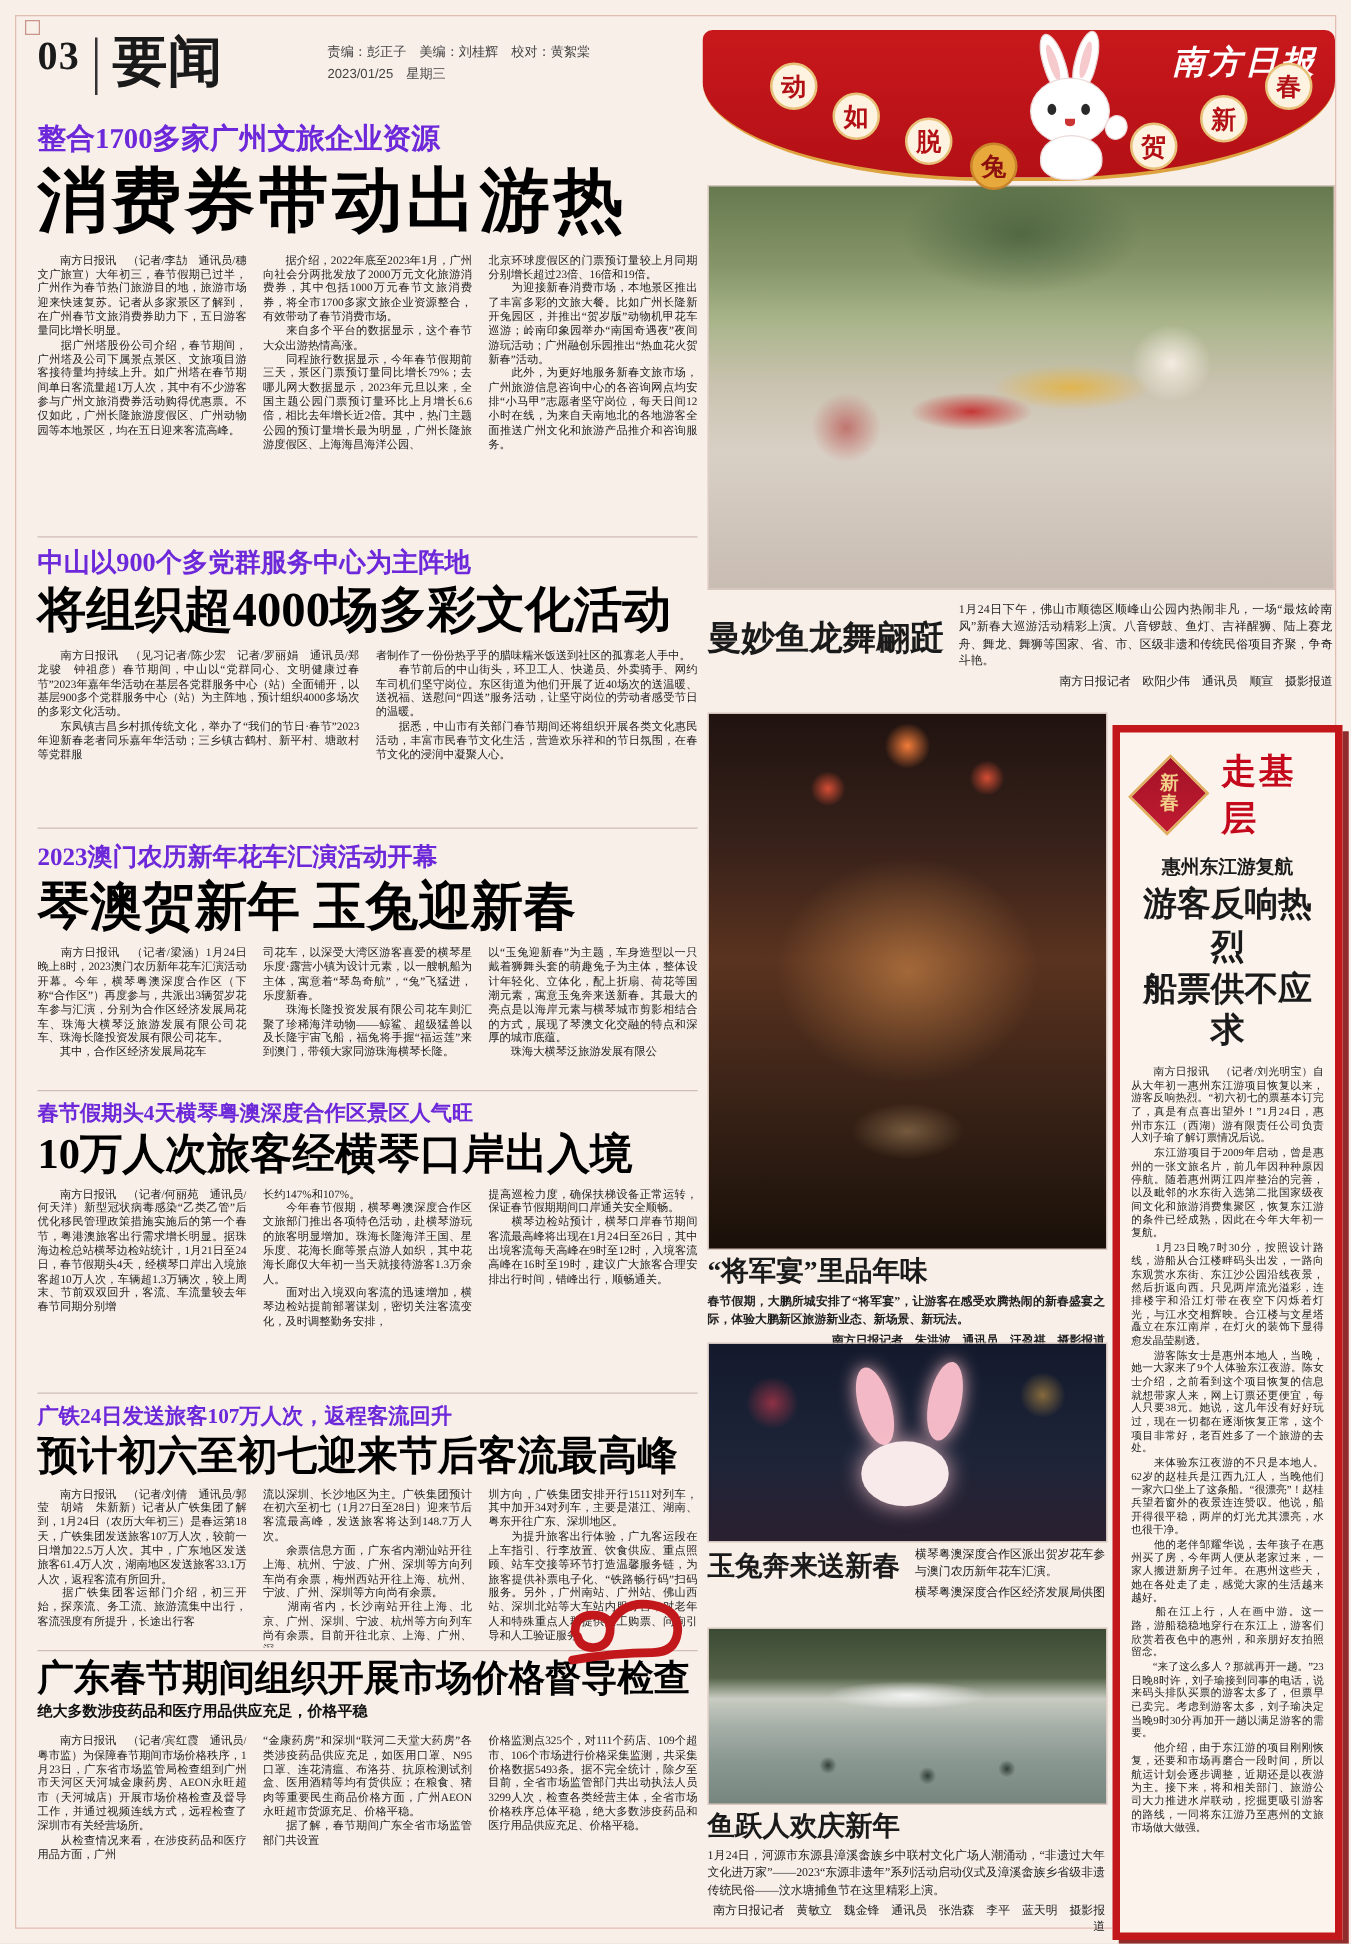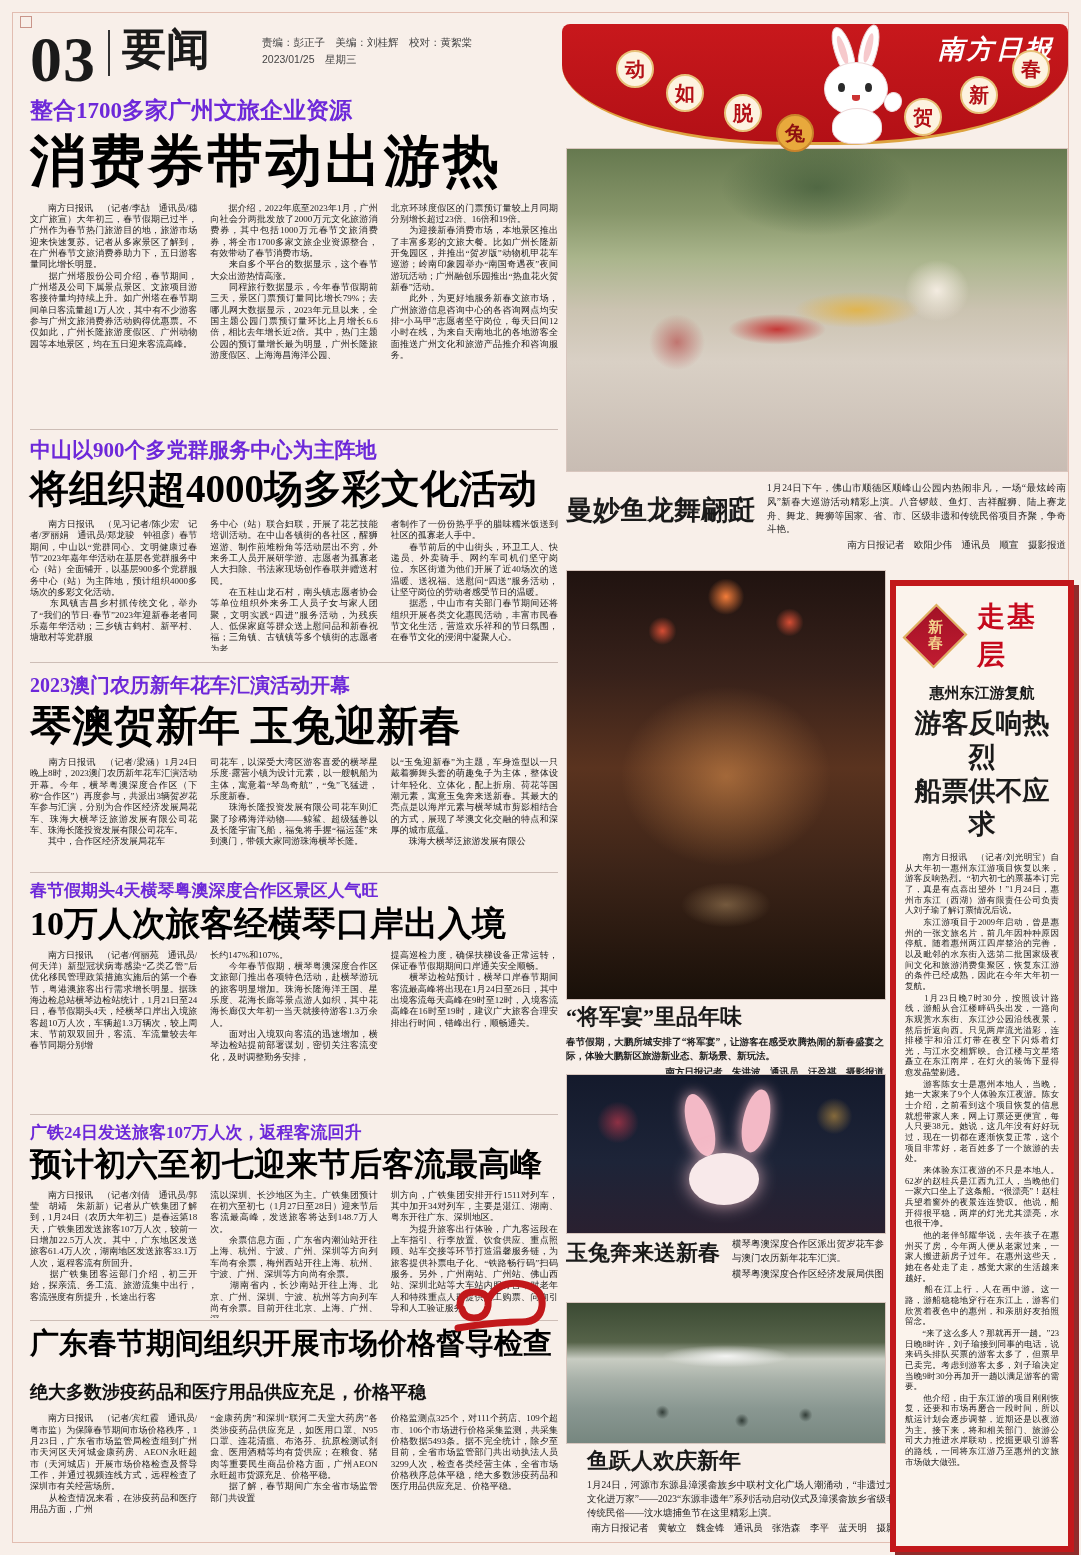--- a/index.html
+++ b/index.html
@@ -3,21 +3,21 @@
 <meta charset="utf-8">
 <style>
   html,body{margin:0;padding:0;background:#e9dbd4;}
   #page{position:relative;width:1081px;height:1555px;background:#f8efe9;overflow:hidden;
         font-family:"Liberation Serif","DejaVu Serif",serif;color:#1a1a1a;}
   .frame{position:absolute;inset:12px;border:1px solid #e2bdb1;pointer-events:none;}
   .corner{position:absolute;left:20px;top:16px;width:10px;height:10px;border:1px solid #c9958a;background:#f8efe9;}
 
   
   .hdr{position:absolute;left:30px;top:28px;display:flex;align-items:flex-start;}
-  .pagenum{font-size:64px;font-weight:bold;letter-spacing:1px;line-height:1;}
+  .pagenum{font-size:32px;font-weight:bold;letter-spacing:1px;line-height:1;}
   .hdr-div{width:2px;height:46px;background:#333;margin:2px 12px 0 12px;}
   .section{font-size:44px;font-weight:bold;line-height:1;}
   .credits{position:absolute;left:262px;top:34px;font-family:"Liberation Sans","DejaVu Sans",sans-serif;
            font-size:10.5px;color:#444;line-height:1.6;white-space:pre-line;}
 
   
   .banner{position:absolute;left:562px;top:24px;width:506px;height:118px;
           background:linear-gradient(180deg,#c8181c 0%,#b31016 100%);
           border-radius:8px 8px 46% 46% / 8px 8px 80px 80px;
           border-bottom:3px solid #dda33f;z-index:3;}
@@ -134,22 +134,20 @@
     </div>
   </div>
   <div class="rule" style="top:429px;"></div>
 
   <div class="art" style="top:436px;">
     <div class="kicker" style="font-size:21px;">中山以900个多党群服务中心为主阵地</div>
     <div class="headline" style="font-size:39px;margin-top:5px;">将组织超4000场多彩文化活动</div>
     <div class="cols" style="margin-top:9px;height:132px;">
       <div class="col">　　南方日报讯　（见习记者/陈少宏　记者/罗丽娟　通讯员/郑龙骏　钟祖彦）春节期间，中山以“党群同心、文明健康过春节”2023年嘉年华活动在基层各党群服务中心（站）全面铺开，以基层900多个党群服务中心（站）为主阵地，预计组织4000多场次的多彩文化活动。
 　　东凤镇吉昌乡村抓传统文化，举办了“我们的节日·春节”2023年迎新春老者同乐嘉年华活动；三乡镇古鹤村、新平村、塘敢村等党群服</div>
-      <div class="col">务中心（站）联合妇联，开展了花艺技能培训活动。在中山各镇街的各社区，醒狮巡游、制作煎堆粉角等活动层出不穷，外来务工人员开展研学游、志愿者为孤寡老人大扫除、书法家现场创作春联并赠送村民。
-　　在五桂山龙石村，南头镇志愿者协会等单位组织外来务工人员子女与家人团聚，文明实践“四进”服务活动，为残疾人、低保家庭等群众送上慰问品和新春祝福；三角镇、古镇镇等多个镇街的志愿者为老</div>
       <div class="col">者制作了一份份热乎乎的腊味糯米饭送到社区的孤寡老人手中。
 　　春节前后的中山街头，环卫工人、快递员、外卖骑手、网约车司机们坚守岗位。东区街道为他们开展了近40场次的送温暖、送祝福、送慰问“四送”服务活动，让坚守岗位的劳动者感受节日的温暖。
 　　据悉，中山市有关部门春节期间还将组织开展各类文化惠民活动，丰富市民春节文化生活，营造欢乐祥和的节日氛围，在春节文化的浸润中凝聚人心。</div>
     </div>
   </div>
   <div class="rule" style="top:662px;"></div>
 
   <div class="art" style="top:672px;">
     <div class="kicker" style="font-size:20px;">2023澳门农历新年花车汇演活动开幕</div>
     <div class="headline" style="font-size:42px;margin-top:5px;">琴澳贺新年  玉兔迎新春</div>
@@ -188,21 +186,21 @@
 　　余票信息方面，广东省内潮汕站开往上海、杭州、宁波、广州、深圳等方向列车尚有余票，梅州西站开往上海、杭州、宁波、广州、深圳等方向尚有余票。
 　　湖南省内，长沙南站开往上海、北京、广州、深圳、宁波、杭州等方向列车尚有余票。目前开往北京、上海、广州、深</div>
       <div class="col">圳方向，广铁集团安排开行1511对列车，其中加开34对列车，主要是湛江、湖南、粤东开往广东、深圳地区。
 　　为提升旅客出行体验，广九客运段在上车指引、行李放置、饮食供应、重点照顾、站车交接等环节打造温馨服务链，为旅客提供补票电子化、“铁路畅行码”扫码服务。另外，广州南站、广州站、佛山西站、深圳北站等大车站内服务台，对老年人和特殊重点人群提供人工购票、问询引导和人工验证服务。</div>
     </div>
   </div>
   <div class="rule" style="top:1320px;"></div>
 
   <div class="art" style="top:1328px;">
     <div class="headline" style="font-size:29px;">广东春节期间组织开展市场价格督导检查</div>
-    <div class="subhead" style="font-size:18px;margin-top:22px;">绝大多数涉疫药品和医疗用品供应充足，价格平稳</div>
+    <div class="subhead" style="font-size:12px;margin-top:3px;">绝大多数涉疫药品和医疗用品供应充足，价格平稳</div>
     <div class="cols" style="margin-top:9px;height:140px;">
       <div class="col">　　南方日报讯　（记者/宾红霞　通讯员/粤市监）为保障春节期间市场价格秩序，1月23日，广东省市场监管局检查组到广州市天河区天河城金康药房、AEON永旺超市（天河城店）开展市场价格检查及督导工作，并通过视频连线方式，远程检查了深圳市有关经营场所。
 　　从检查情况来看，在涉疫药品和医疗用品方面，广州</div>
       <div class="col">“金康药房”和深圳“联河二天堂大药房”各类涉疫药品供应充足，如医用口罩、N95口罩、连花清瘟、布洛芬、抗原检测试剂盒、医用酒精等均有货供应；在粮食、猪肉等重要民生商品价格方面，广州AEON永旺超市货源充足、价格平稳。
 　　据了解，春节期间广东全省市场监管部门共设置</div>
       <div class="col">价格监测点325个，对111个药店、109个超市、106个市场进行价格采集监测，共采集价格数据5493条。据不完全统计，除夕至目前，全省市场监管部门共出动执法人员3299人次，检查各类经营主体，全省市场价格秩序总体平稳，绝大多数涉疫药品和医疗用品供应充足、价格平稳。</div>
     </div>
   </div>
 
   <div class="cloud">
@@ -265,21 +263,21 @@
   </div>
 
   <div class="photo" style="left:566px;top:1302px;width:318px;height:140px;
        background:
          radial-gradient(80px 14px at 50% 38%, rgba(250,250,250,.9), transparent 80%),
          radial-gradient(10px 10px at 30% 78%, rgba(30,40,35,.8), transparent 70%),
          radial-gradient(10px 10px at 55% 84%, rgba(30,40,35,.8), transparent 70%),
          radial-gradient(10px 10px at 75% 80%, rgba(30,40,35,.8), transparent 70%),
          linear-gradient(180deg,#3b4a33 0%,#566349 28%,#c8ccc2 40%,#a7b0a8 55%,#8a9892 75%,#76867f 100%);"></div>
 
-  <div class="cap" style="left:587px;top:1446px;width:318px;flex-direction:column;gap:3px;">
+  <div class="cap" style="left:566px;top:1446px;width:318px;flex-direction:column;gap:3px;">
     <div class="cap-title" style="font-size:22px;">鱼跃人欢庆新年</div>
     <div class="cap-body" style="width:100%;">
       <div class="cap-text">1月24日，河源市东源县漳溪畲族乡中联村文化广场人潮涌动，“非遗过大年　文化进万家”——2023“东源非遗年”系列活动启动仪式及漳溪畲族乡省级非遗传统民俗——汶水塘捕鱼节在这里精彩上演。</div>
       <div class="cap-credit">南方日报记者　黄敏立　魏金锋　通讯员　张浩森　李平　蓝天明　摄影报道</div>
     </div>
   </div>
 
   <div class="feature">
     <div class="badge-row">
       <div class="diamond">

